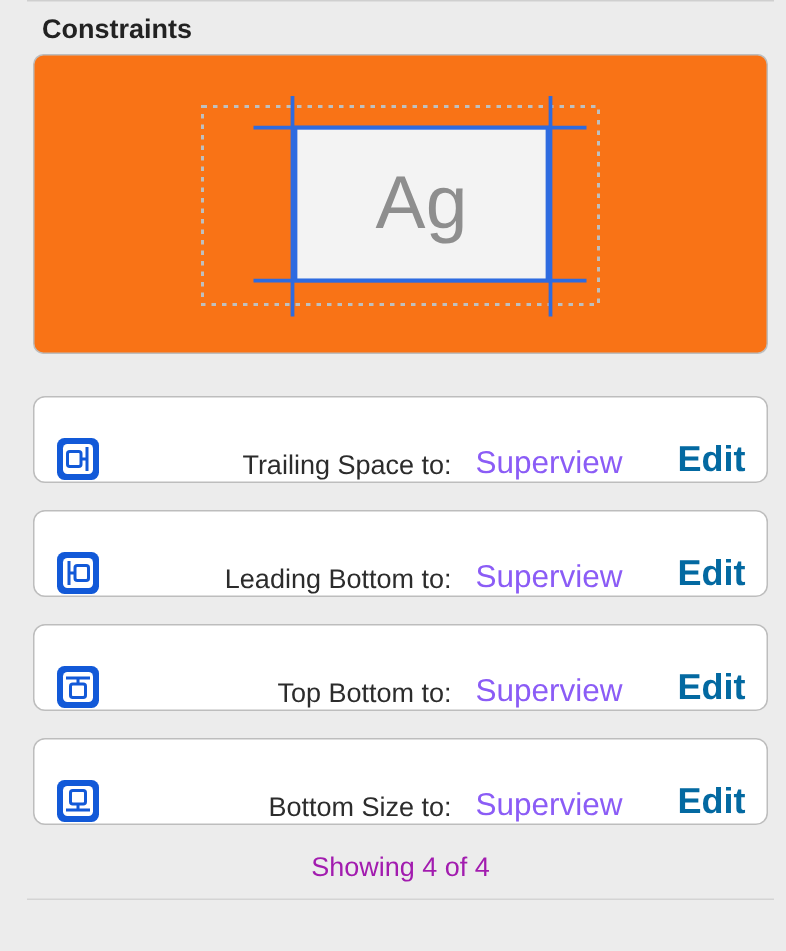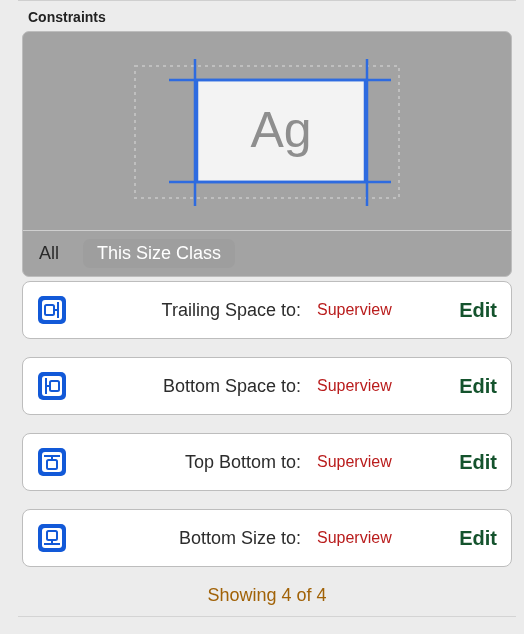--- a/index.html
+++ b/index.html
@@ -15,29 +15,29 @@
   .panel {
     height: 634px;
     padding: 0 8px 4px 18px;
     overflow: hidden;
   }
   .panel-border {
     border-top: 1px solid #cfcfcf;
     padding-top: 6px;
   }
   .section-title {
-    font-size: 14px;
+    font-size: 18px;
     font-weight: 700;
     margin: 2px 0 6px 10px;
   }
   .preview-card {
-    background: #a3a3a3;
+    background: #f97316;
     border: 1px solid #bdbdbd;
     border-radius: 7px;
-    margin: 0 4px 4px 4px;
+    margin: 0 4px 28px 4px;
     overflow: hidden;
   }
   .preview-stage {
     height: 198px;
     position: relative;
   }
   .preview-stage svg {
     position: absolute;
     top: 0; left: 0;
     width: 100%; height: 100%;
@@ -66,54 +66,54 @@
 
   .clist {
     margin: 0 4px;
   }
   .crow {
     background: #fff;
     border: 1px solid #bdbdbd;
     border-radius: 8px;
     height: 58px;
     display: flex;
-    align-items: center;
+    align-items: flex-end;
     padding: 0 14px;
     margin-bottom: 18px;
     gap: 12px;
   }
   .crow .icon {
     width: 30px;
     height: 30px;
     flex: 0 0 30px;
   }
   .crow .icon svg { width: 100%; height: 100%; display: block; }
   .crow .label {
     flex: 0 0 auto;
     min-width: 226px;
     text-align: right;
     font-size: 18px;
     color: #2c2c2c;
     padding-right: 4px;
   }
   .crow .value {
     flex: 1 1 auto;
-    font-size: 16px;
-    color: #b91c1c;
+    font-size: 21px;
+    color: #8b5cf6;
   }
   .crow .edit {
-    font-size: 20px;
+    font-size: 24px;
     font-weight: 700;
-    color: #14532d;
+    color: #0369a1;
     flex: 0 0 auto;
   }
 
   .status {
     text-align: center;
-    color: #a16207;
+    color: #a21caf;
     font-size: 18px;
     margin-top: 4px;
   }
   .bottom-sep {
     border-top: 1px solid #d4d4d4;
     margin-top: 10px;
   }
 </style>
 </head>
 <body>
@@ -130,24 +130,20 @@
 
         <rect x="170" y="48" width="168" height="102" fill="#f3f3f3" stroke="#2e6be0" stroke-width="2.5"></rect>
 
         <line x1="168" y1="27" x2="168" y2="174" stroke="#2e6be0" stroke-width="2.5"></line>
         <line x1="340" y1="27" x2="340" y2="174" stroke="#2e6be0" stroke-width="2.5"></line>
         <line x1="142" y1="48" x2="364" y2="48" stroke="#2e6be0" stroke-width="2.5"></line>
         <line x1="142" y1="150" x2="364" y2="150" stroke="#2e6be0" stroke-width="2.5"></line>
         <text x="254" y="115" text-anchor="middle" font-size="50" fill="#8e8e8e" font-family="-apple-system,Helvetica,Arial">Ag</text>
       </svg>
     </div>
-    <div class="seg-row">
-      <span class="seg-all">All</span>
-      <span class="seg-pill">This Size Class</span>
-    </div>
   </div>
 
   <div class="clist">
 
     <div class="crow">
       <span class="icon">
         <svg viewBox="0 0 30 30">
               <rect x="1" y="1" width="28" height="28" rx="5" fill="#1259d8"></rect>
               <rect x="5" y="5" width="20" height="20" rx="3" fill="#fff"></rect>
               <rect x="8" y="10" width="9" height="10" rx="1.5" fill="none" stroke="#1259d8" stroke-width="2"></rect>
@@ -163,21 +159,21 @@
     <div class="crow">
       <span class="icon">
         <svg viewBox="0 0 30 30">
               <rect x="1" y="1" width="28" height="28" rx="5" fill="#1259d8"></rect>
               <rect x="5" y="5" width="20" height="20" rx="3" fill="#fff"></rect>
               <rect x="13" y="10" width="9" height="10" rx="1.5" fill="none" stroke="#1259d8" stroke-width="2"></rect>
               <line x1="9" y1="7" x2="9" y2="23" stroke="#1259d8" stroke-width="2"></line>
               <line x1="9" y1="15" x2="13" y2="15" stroke="#1259d8" stroke-width="2"></line>
             </svg>
       </span>
-      <span class="label">Bottom Space to:</span>
+      <span class="label">Leading Bottom to:</span>
       <span class="value">Superview</span>
       <span class="edit">Edit</span>
     </div>
 
     <div class="crow">
       <span class="icon">
         <svg viewBox="0 0 30 30">
               <rect x="1" y="1" width="28" height="28" rx="5" fill="#1259d8"></rect>
               <rect x="5" y="5" width="20" height="20" rx="3" fill="#fff"></rect>
               <rect x="10" y="13" width="10" height="9" rx="1.5" fill="none" stroke="#1259d8" stroke-width="2"></rect>

